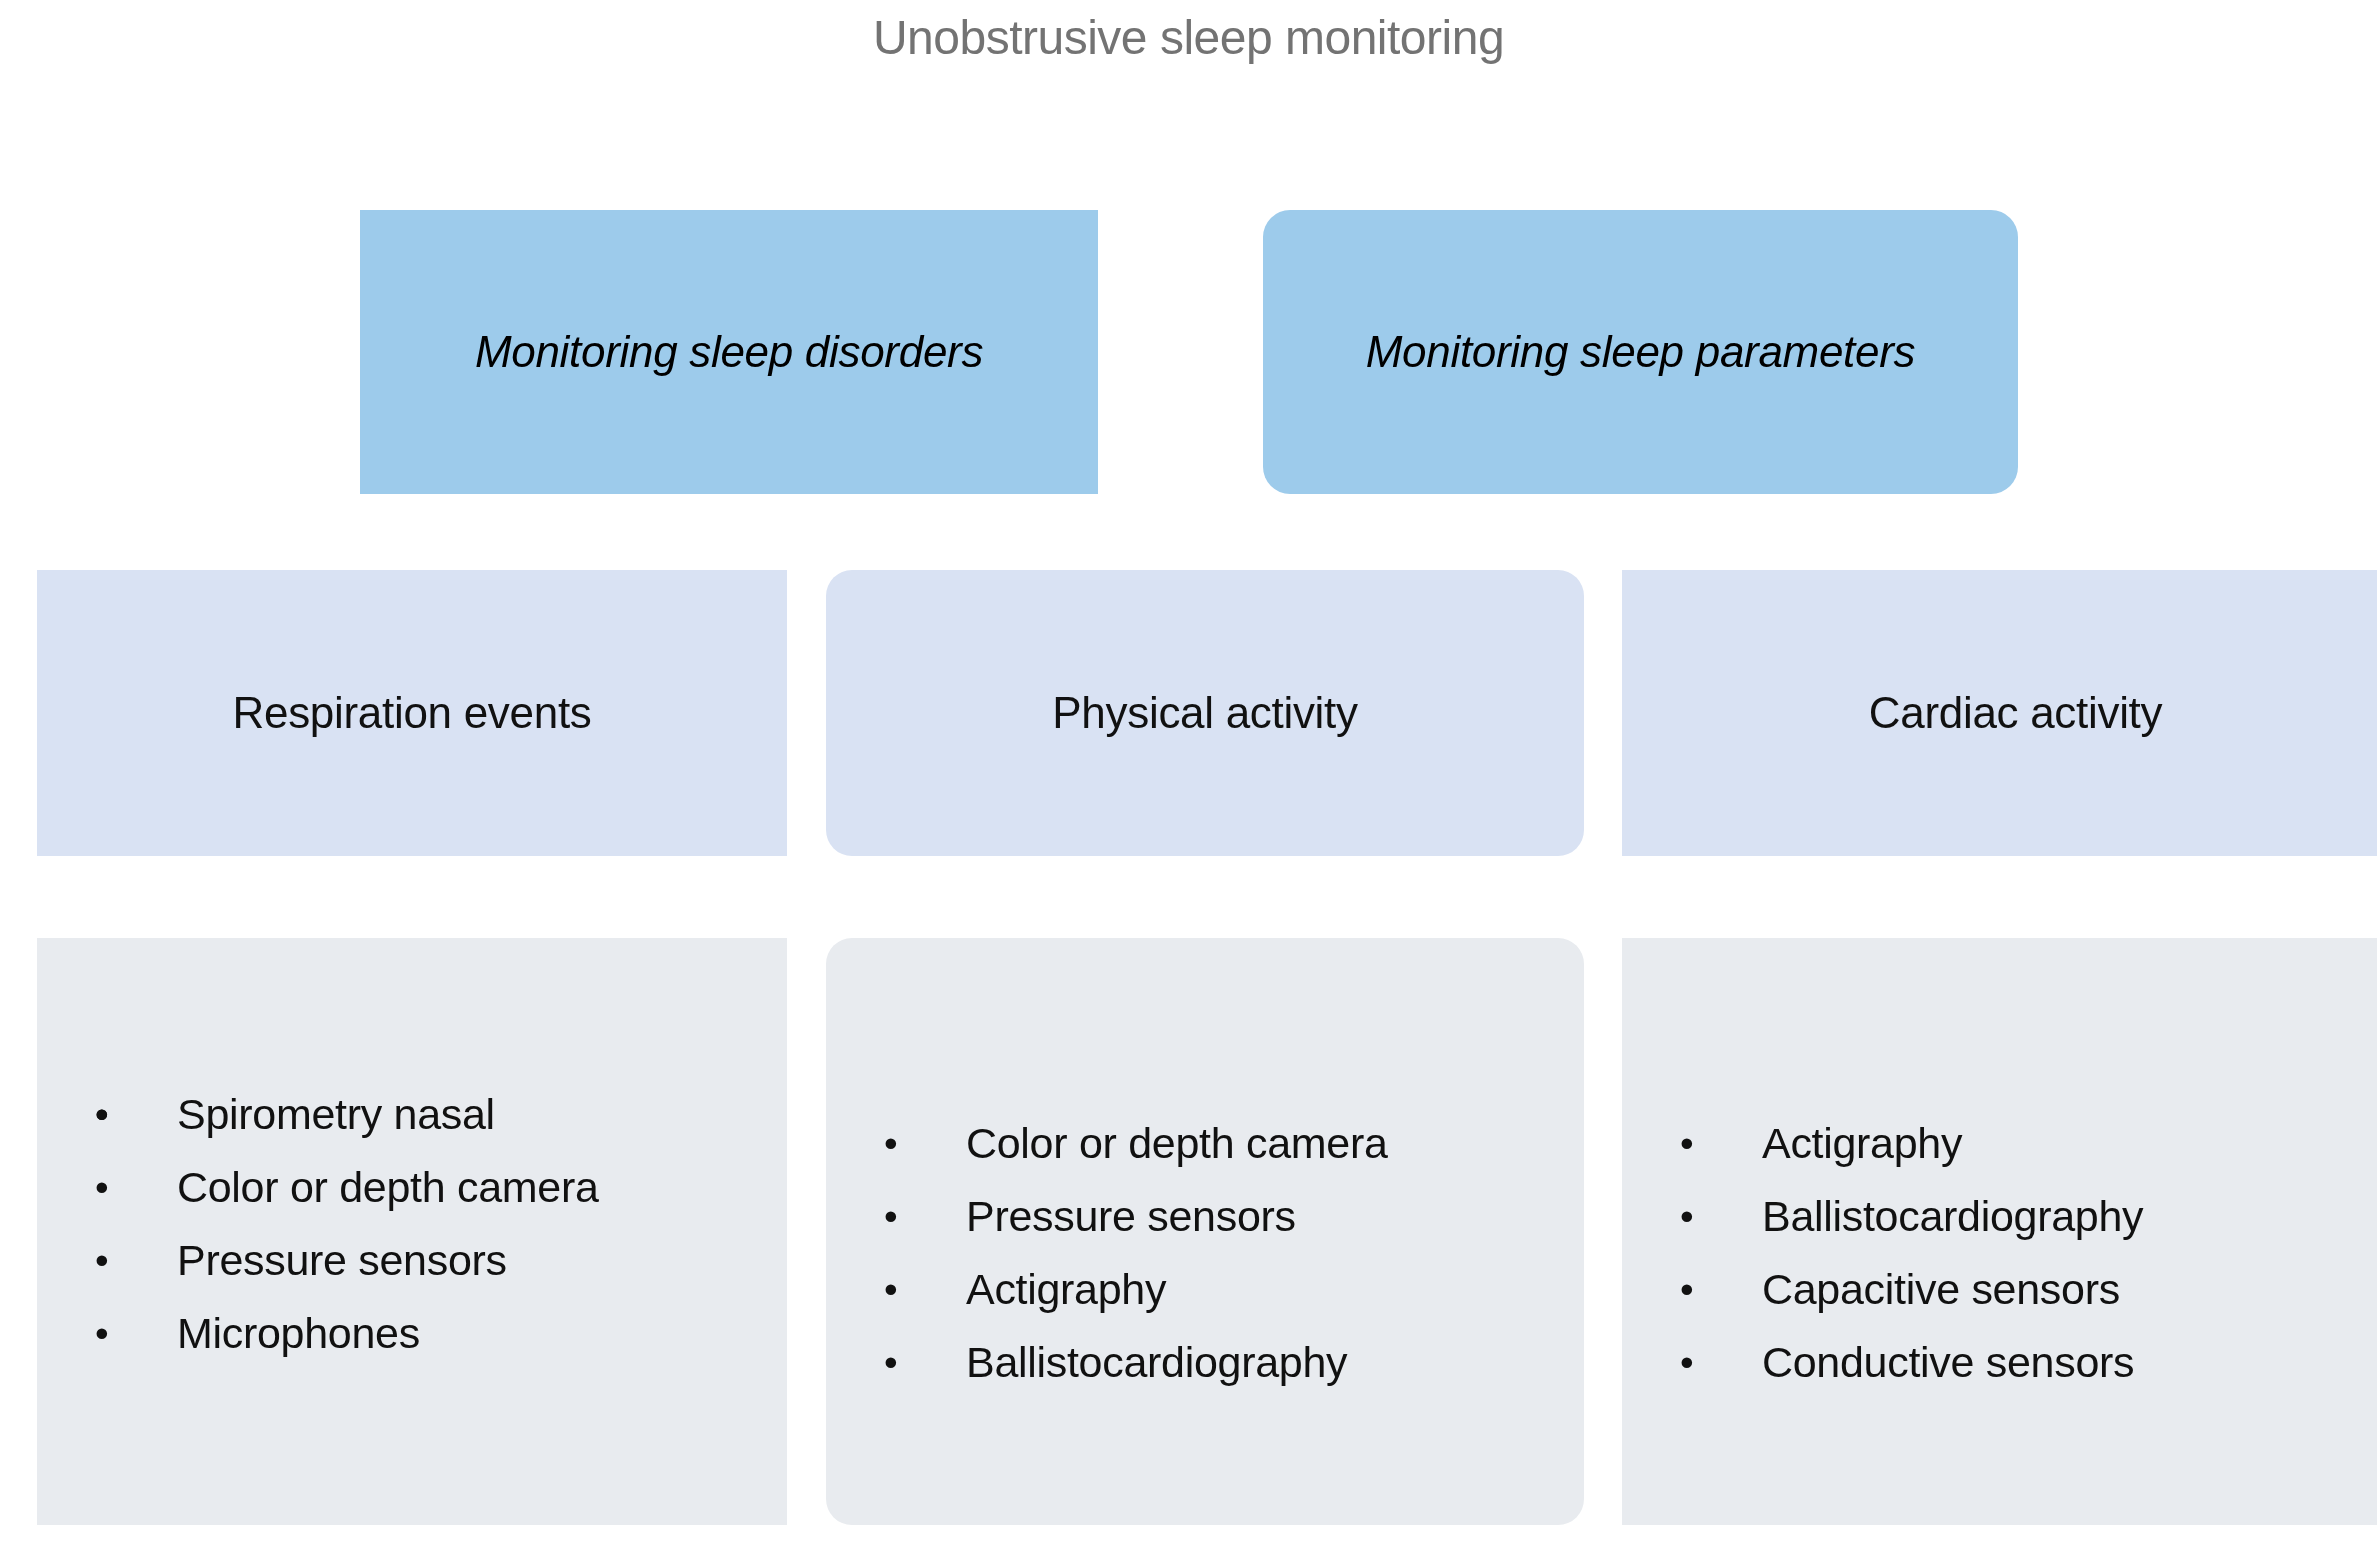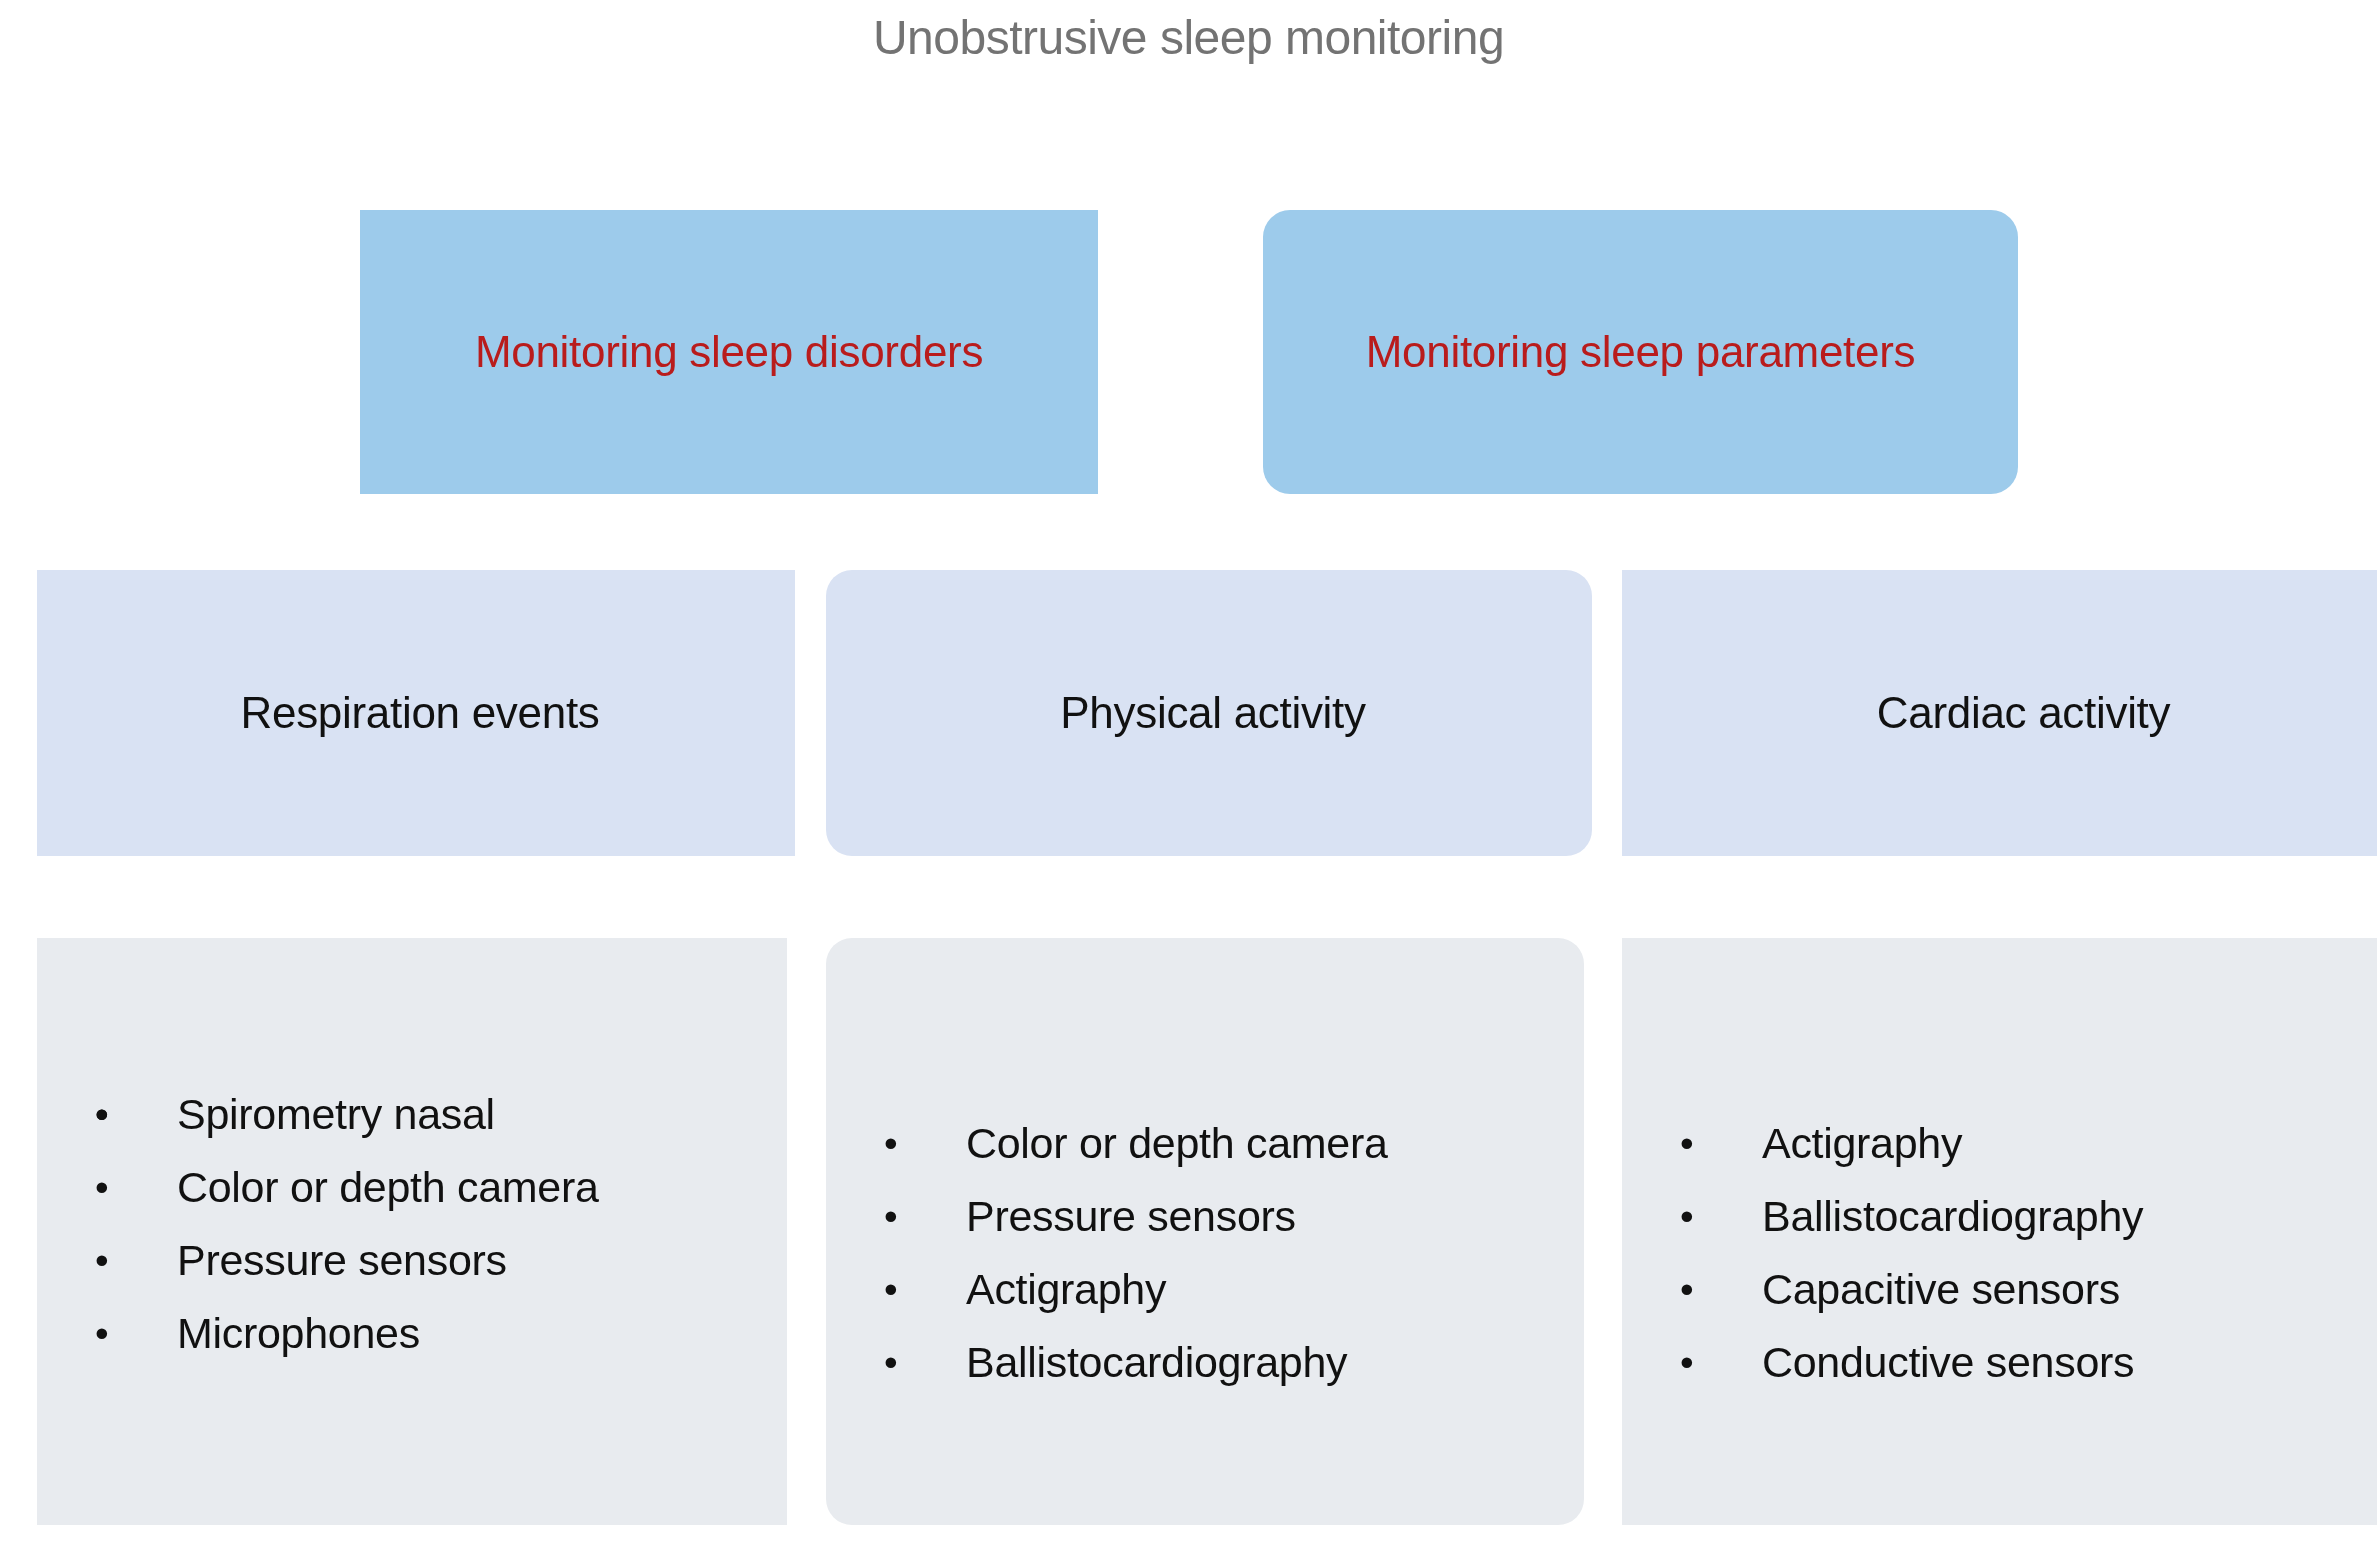--- a/index.html
+++ b/index.html
@@ -37,37 +37,37 @@
     height: 284px;
     background: #9DCBEB;
     display: flex;
     align-items: center;
     justify-content: center;
     text-align: center;
   }
   .tier1 .tier1-label {
     font-size: 44px;
     line-height: 56px;
-    color: #b91c1c;
+    color: #000000;
     padding: 0 29px;
     letter-spacing: -0.3px;
+    font-style: italic;
   }
   #tier1-disorders { left: 360px; width: 738px; }
   #tier1-parameters { left: 1263px; width: 755px; border-radius: 27px; }
 
   .tier2 {
     position: absolute;
     top: 570px;
     height: 286px;
     background: #D9E2F3;
     display: flex;
     align-items: center;
     justify-content: center;
     text-align: center;
-    padding-left: 8px;
   }
   .tier2 .tier2-label {
     font-size: 44px;
     line-height: 54px;
     color: #111111;
     padding: 0 23px;
     letter-spacing: -0.3px;
   }
 
   .tier3 {

